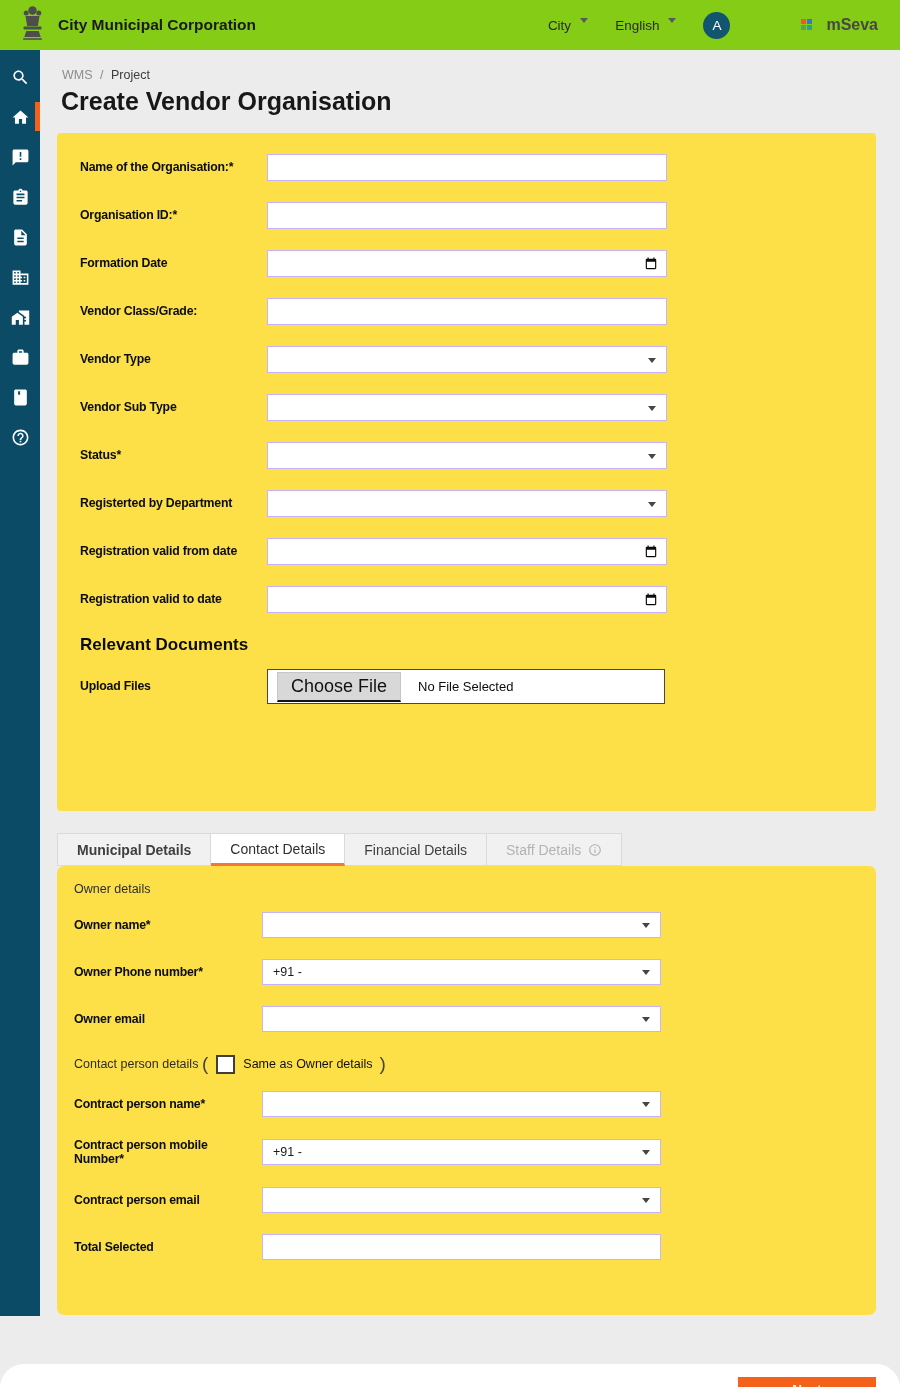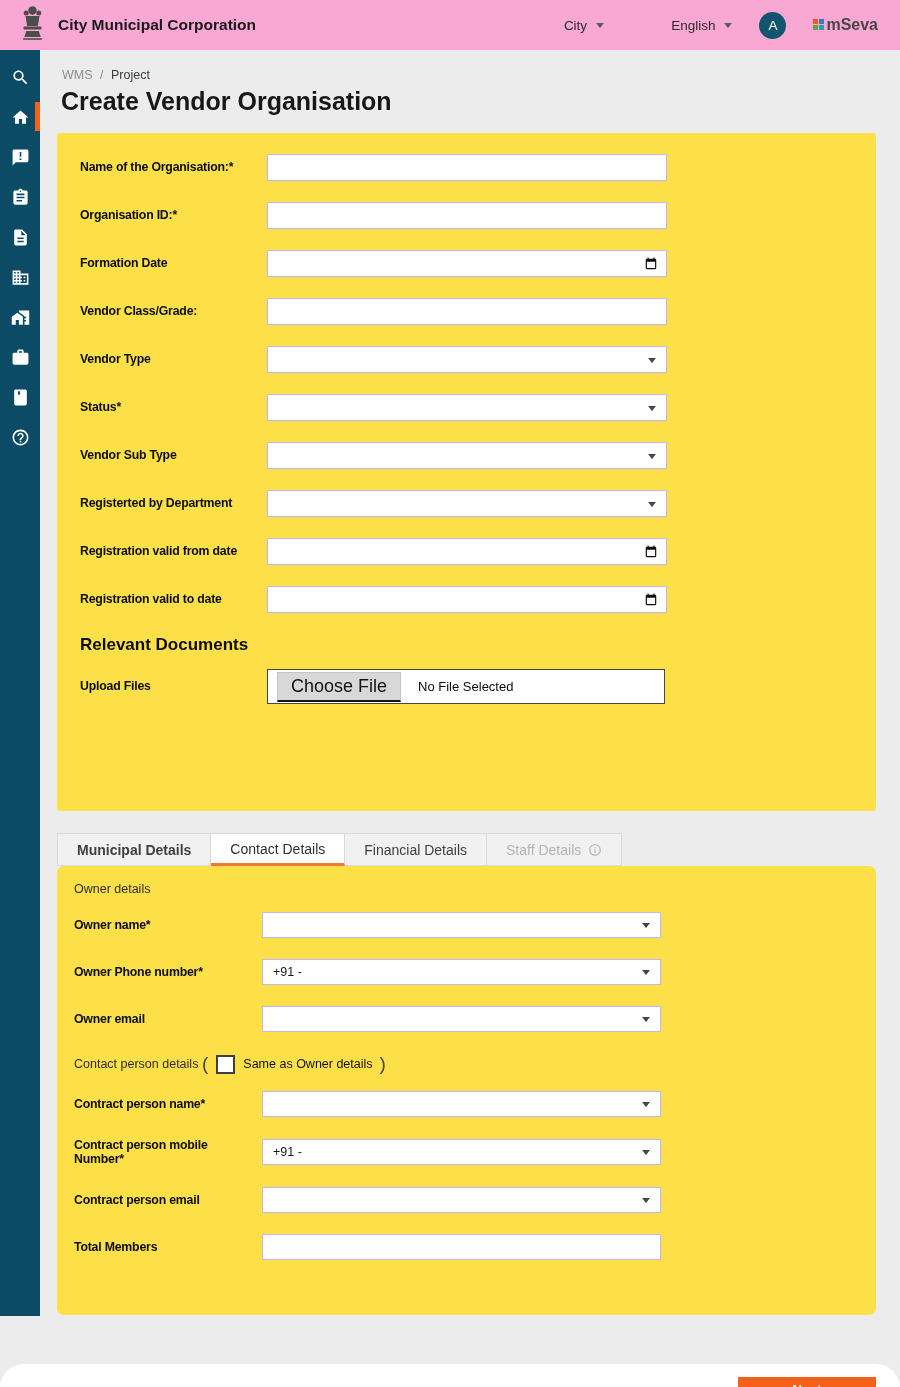--- a/index.html
+++ b/index.html
@@ -1,30 +1,30 @@
 <!DOCTYPE html>
 <html><head>
 <meta charset="utf-8">
 <style>
   html,body{margin:0;padding:0;background:#d8d8d8;}
   .viewport{position:relative;width:900px;height:1387px;background:#ececec;overflow:hidden;
             font-family:"Liberation Sans",sans-serif;}
 
   
-  .topbar{position:absolute;top:0;left:0;width:900px;height:50px;background:#f9a8d4;
+  .topbar{position:absolute;top:0;left:0;width:900px;height:50px;background:#84cc16;
           display:flex;align-items:center;z-index:6;}
   .emblem{margin-left:20px;flex:0 0 auto;}
   .app-title{margin-left:13px;font-size:15.5px;font-weight:700;color:#1a1a1a;}
   .topbar-right{margin-left:auto;display:flex;align-items:center;margin-right:22px;gap:27px;}
-  .selector{display:flex;align-items:center;gap:9px;font-size:13.5px;color:#2b2b2b;cursor:pointer;margin-left:40px;}
+  .selector{display:flex;gap:9px;font-size:13.5px;color:#2b2b2b;cursor:pointer;}
   .caret-down{width:0;height:0;border-left:4.5px solid transparent;border-right:4.5px solid transparent;
               border-top:5.5px solid #5a5a5a;}
   .avatar{width:27px;height:27px;border-radius:50%;background:#12556F;color:#fff;display:flex;
           align-items:center;justify-content:center;font-size:13.5px;cursor:pointer;}
-  .brand{display:flex;align-items:flex-start;gap:2px;cursor:pointer;}
+  .brand{display:flex;align-items:flex-start;gap:14px;cursor:pointer;margin-left:44px;}
   .brand-grid{display:grid;grid-template-columns:5px 5px;grid-template-rows:5px 5px;gap:1px;margin-top:3px;}
   .brand-grid i{display:block;width:5px;height:5px;}
   .bg-o{background:#f05a22;} .bg-b{background:#3a78c3;} .bg-g{background:#5aa845;} .bg-t{background:#2aa198;}
   .brand-text{font-size:16px;font-weight:700;color:#474747;}
 
   
   .sidebar{position:absolute;top:50px;left:0;width:40px;height:1266px;background:#0B4B66;
            padding-top:7px;box-sizing:border-box;z-index:5;}
   .nav-item{width:40px;height:40px;display:flex;align-items:center;justify-content:center;
             position:relative;cursor:pointer;}
@@ -220,29 +220,29 @@
 
     <div class="frow">
       <label class="flabel">Vendor Type</label>
       <div class="fctrl">
         <span class="value"></span>
         <span class="caret"></span>
       </div>
     </div>
 
     <div class="frow">
+      <label class="flabel">Vendor Sub Type</label>
+      <div class="fctrl">
+        <span class="value"></span>
+        <span class="caret"></span>
+      </div>
+    </div>
+
+    <div class="frow">
       <label class="flabel">Status*</label>
-      <div class="fctrl">
-        <span class="value"></span>
-        <span class="caret"></span>
-      </div>
-    </div>
-
-    <div class="frow">
-      <label class="flabel">Vendor Sub Type</label>
       <div class="fctrl">
         <span class="value"></span>
         <span class="caret"></span>
       </div>
     </div>
 
     <div class="frow">
       <label class="flabel">Registerted by Department</label>
       <div class="fctrl">
         <span class="value"></span>
@@ -358,21 +358,21 @@
 
     <div class="frow">
       <label class="flabel">Contract person email</label>
       <div class="fctrl">
         <span class="value"></span>
         <span class="caret"></span>
       </div>
     </div>
 
     <div class="frow">
-      <label class="flabel">Total Members</label>
+      <label class="flabel">Total Selected</label>
       <input type="text" class="fctrl" style="">
     </div>
   </section>
 
   <footer class="footer">
     <button class="next-btn">Next</button>
   </footer>
 
 </div>
 

